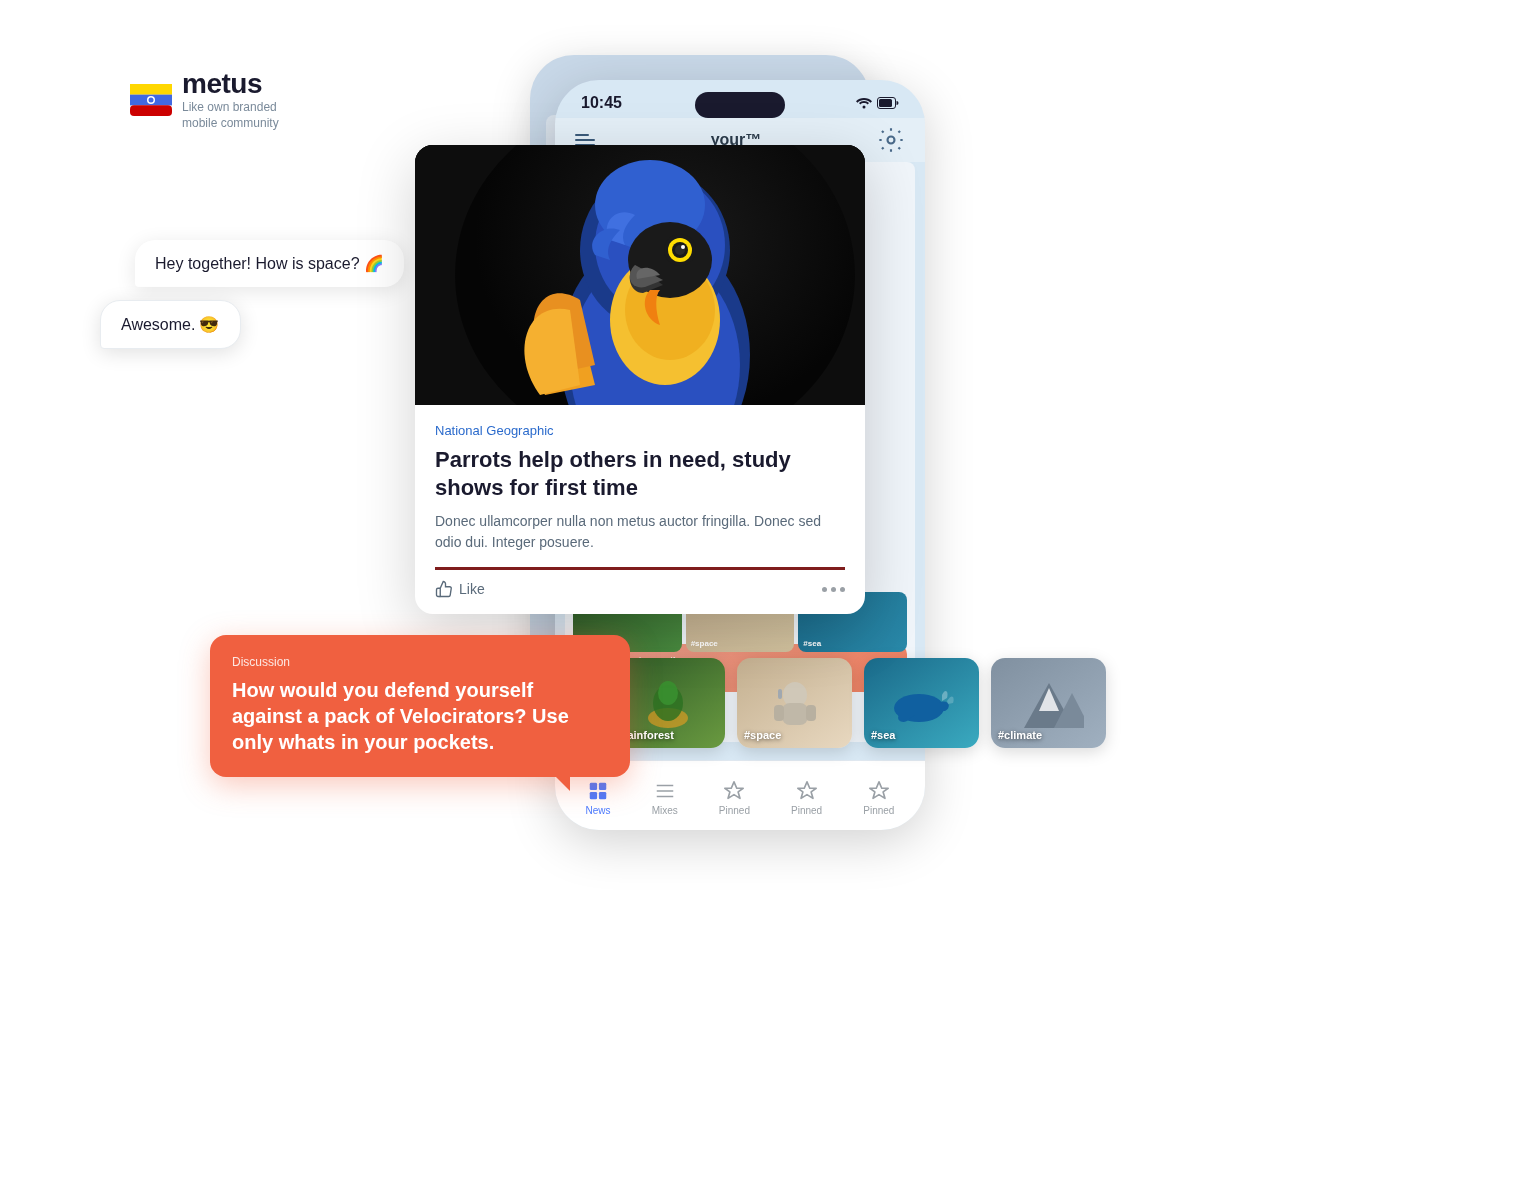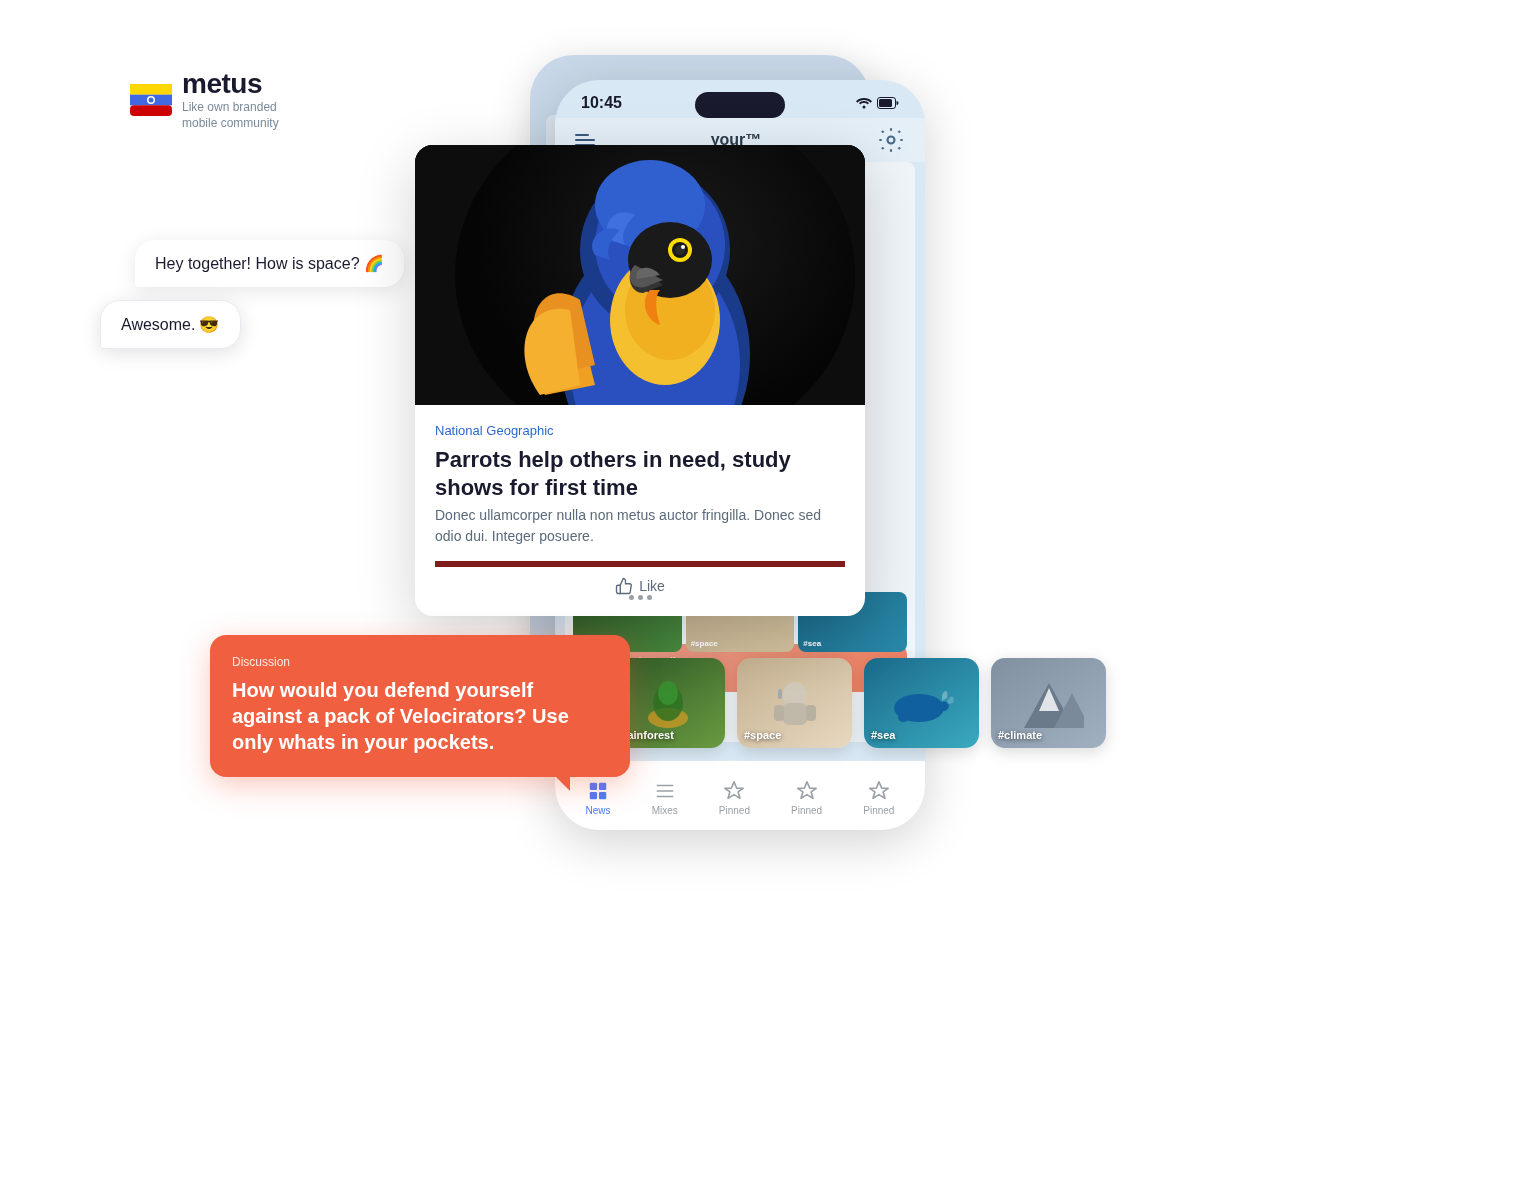--- a/index.html
+++ b/index.html
@@ -193,35 +193,34 @@
       font-size: 13px;
       color: #2a6acc;
       font-weight: 500;
       margin-bottom: 8px;
     }
     .article-title {
       font-size: 22px;
       font-weight: 800;
       color: #1a1a2e;
       line-height: 1.25;
-      margin-bottom: 4px;
+      margin-bottom: 10px;
     }
     .article-desc {
       font-size: 14px;
       color: #5a6a7a;
       line-height: 1.5;
       margin-bottom: 14px;
     }
     .article-actions {
       display: flex;
       align-items: center;
       justify-content: space-between;
       padding-top: 10px;
-      border-top: 6px solid #7f1d1d;
-      flex-direction: column;
+      border-top: 3px solid #7f1d1d;
     }
     .like-btn {
       display: flex;
       align-items: center;
       gap: 6px;
       font-size: 14px;
       color: #5a6a7a;
     }
     .dots-btn {
       display: flex;

